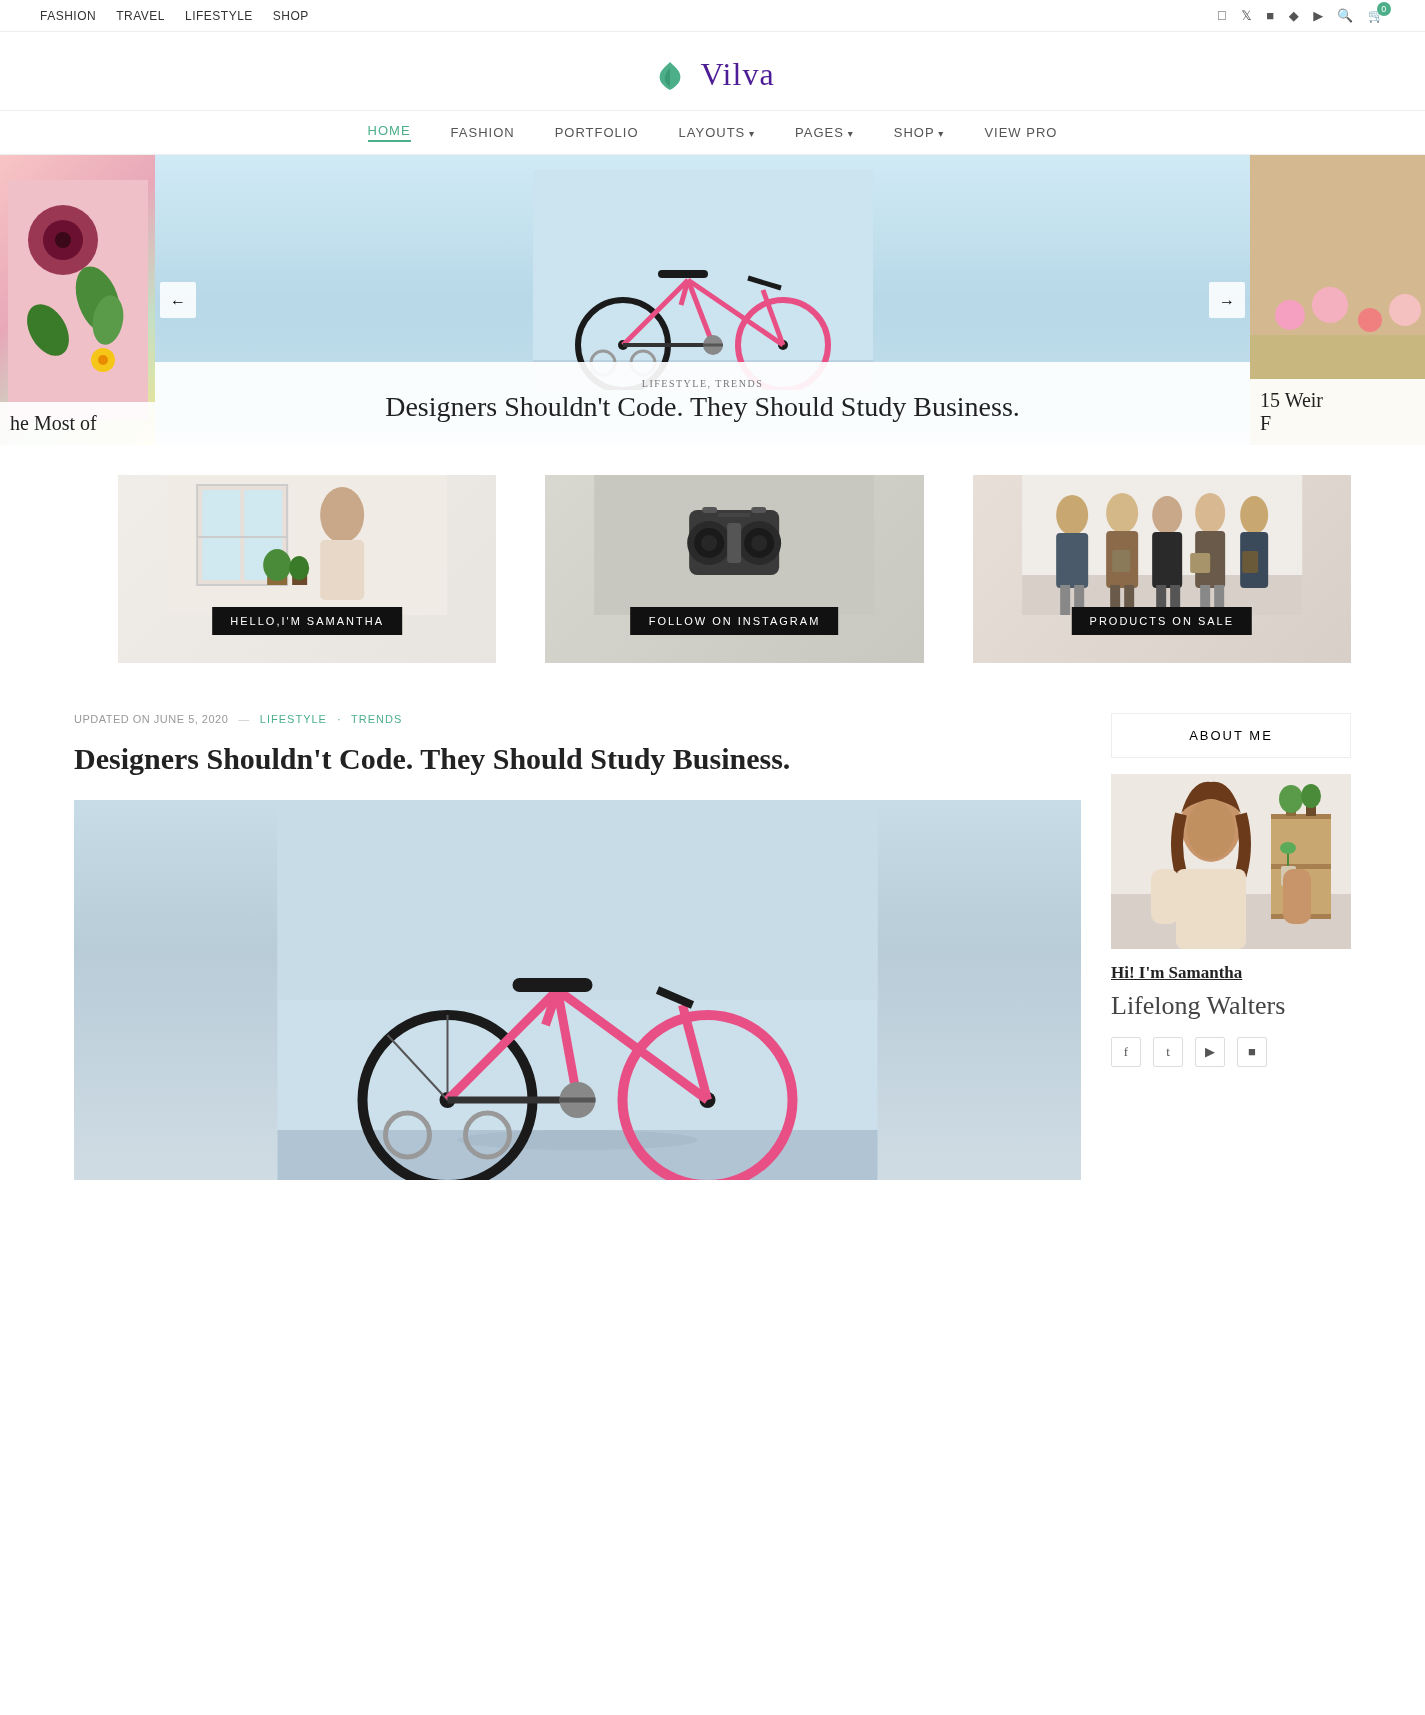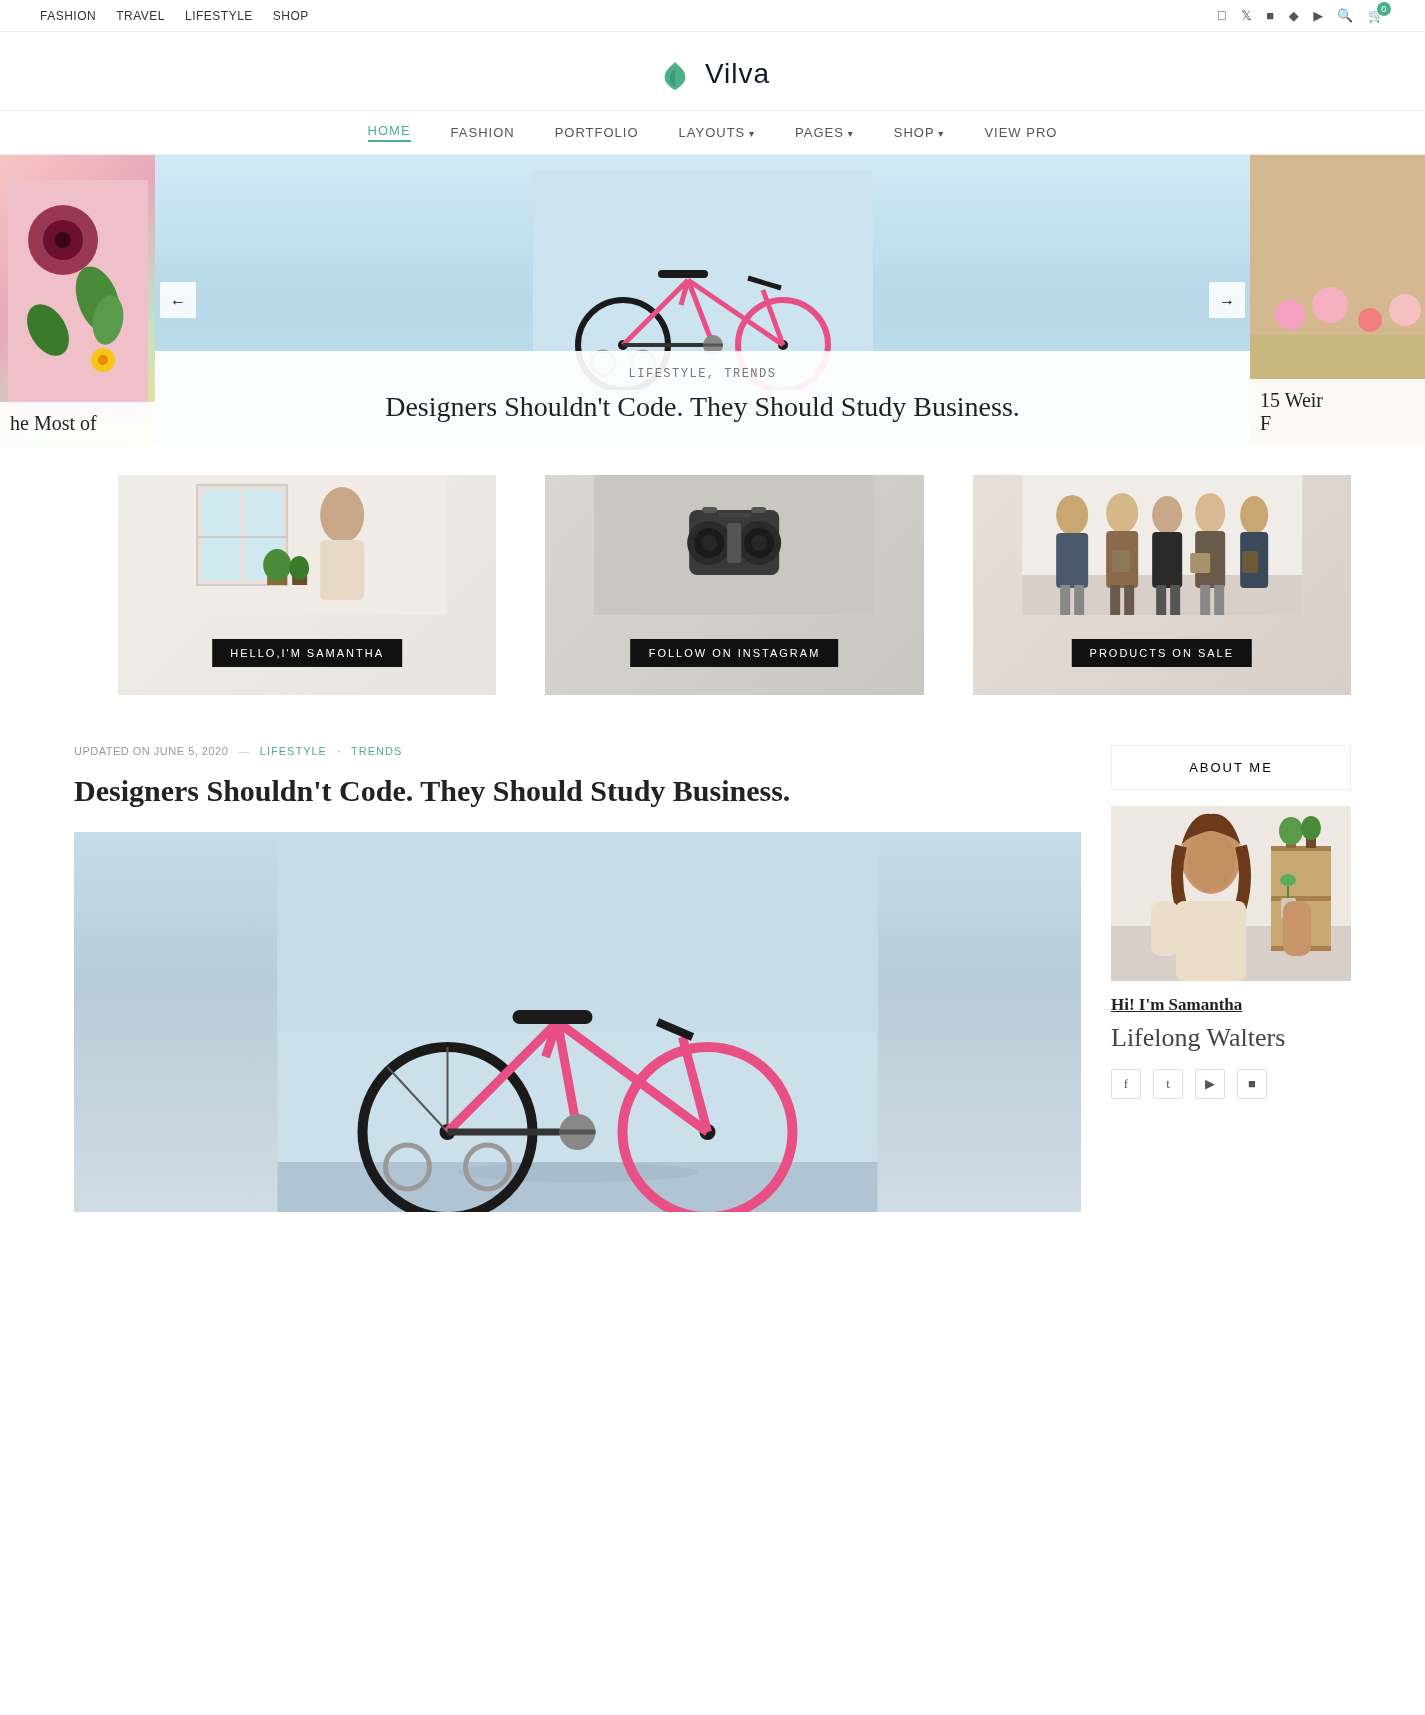--- a/index.html
+++ b/index.html
@@ -21,21 +21,21 @@
       color: #fff; border-radius: 50%; width: 14px; height: 14px;
       font-size: 9px; display: flex; align-items: center; justify-content: center;
     }
 
     
     .logo-area {
       display: flex; justify-content: center; align-items: center;
       padding: 22px 0 16px; gap: 10px;
     }
     .logo-icon { width: 40px; height: 40px; }
-    .logo-text { font-size: 28px; font-family: Liberation Sans, sans-serif; color: #0f172a; letter-spacing: 1px; }
+    .logo-text { font-size: 32px; font-family: Liberation Serif, serif; color: #4c1d95; letter-spacing: 1px; }
 
     
     .main-nav {
       display: flex; justify-content: center; align-items: center;
       gap: 40px; padding: 12px 0; border-top: 1px solid #eee; border-bottom: 1px solid #eee;
       font-family: Arial, sans-serif; font-size: 13px; letter-spacing: 1px;
     }
     .main-nav a { text-decoration: none; color: #555; }
     .main-nav a.active { color: #4caf8a; border-bottom: 2px solid #4caf8a; padding-bottom: 2px; }
     .main-nav .has-arrow::after { content: ' ▾'; font-size: 10px; }
@@ -63,22 +63,22 @@
       background: linear-gradient(180deg, #d0eaf5 0%, #b8d8e8 50%, #c5e0ec 100%);
       position: relative; display: flex; align-items: flex-end;
     }
 
     .slide-caption {
       position: absolute; bottom: 0; left: 0; right: 0;
       background: rgba(255,255,255,0.92); padding: 16px 30px 20px;
       text-align: center;
     }
     .slide-tags {
-      font-family: Liberation Mono, monospace; font-size: 12px; letter-spacing: 1.5px;
-      color: #777; margin-bottom: 8px;
+      font-family: Liberation Serif, serif; font-size: 10px; letter-spacing: 1.5px;
+      color: #777; 
     }
     .slide-title {
       font-size: 28px; line-height: 1.3; color: #222;
       font-family: Georgia, serif;
     }
 
     .slider-arrow {
       position: absolute; top: 50%; transform: translateY(-50%);
       background: rgba(255,255,255,0.85); border: none; cursor: pointer;
       width: 36px; height: 36px; border-radius: 2px;
@@ -86,21 +86,21 @@
       z-index: 10;
     }
     .slider-arrow-left { left: 160px; }
     .slider-arrow-right { right: 180px; }
 
     
     .promo-section {
       display: flex; gap: 0; padding: 30px 74px; gap: 5px;
     }
     .promo-box {
-      flex: 1; height: 220px; position: relative; overflow: hidden; cursor: pointer; margin-left: 44px;
+      flex: 1; height: 188px; position: relative; overflow: hidden; cursor: pointer; margin-left: 44px;
     }
     .promo-bg-1 {
       background: linear-gradient(135deg, #f0ede8 0%, #e8e4df 100%);
     }
     .promo-bg-2 {
       background: linear-gradient(135deg, #d8d8d0 0%, #c8c8c0 100%);
       text-align: center;
     }
     .promo-bg-3 {
       background: linear-gradient(135deg, #e8e0d8 0%, #d8d0c8 100%);

